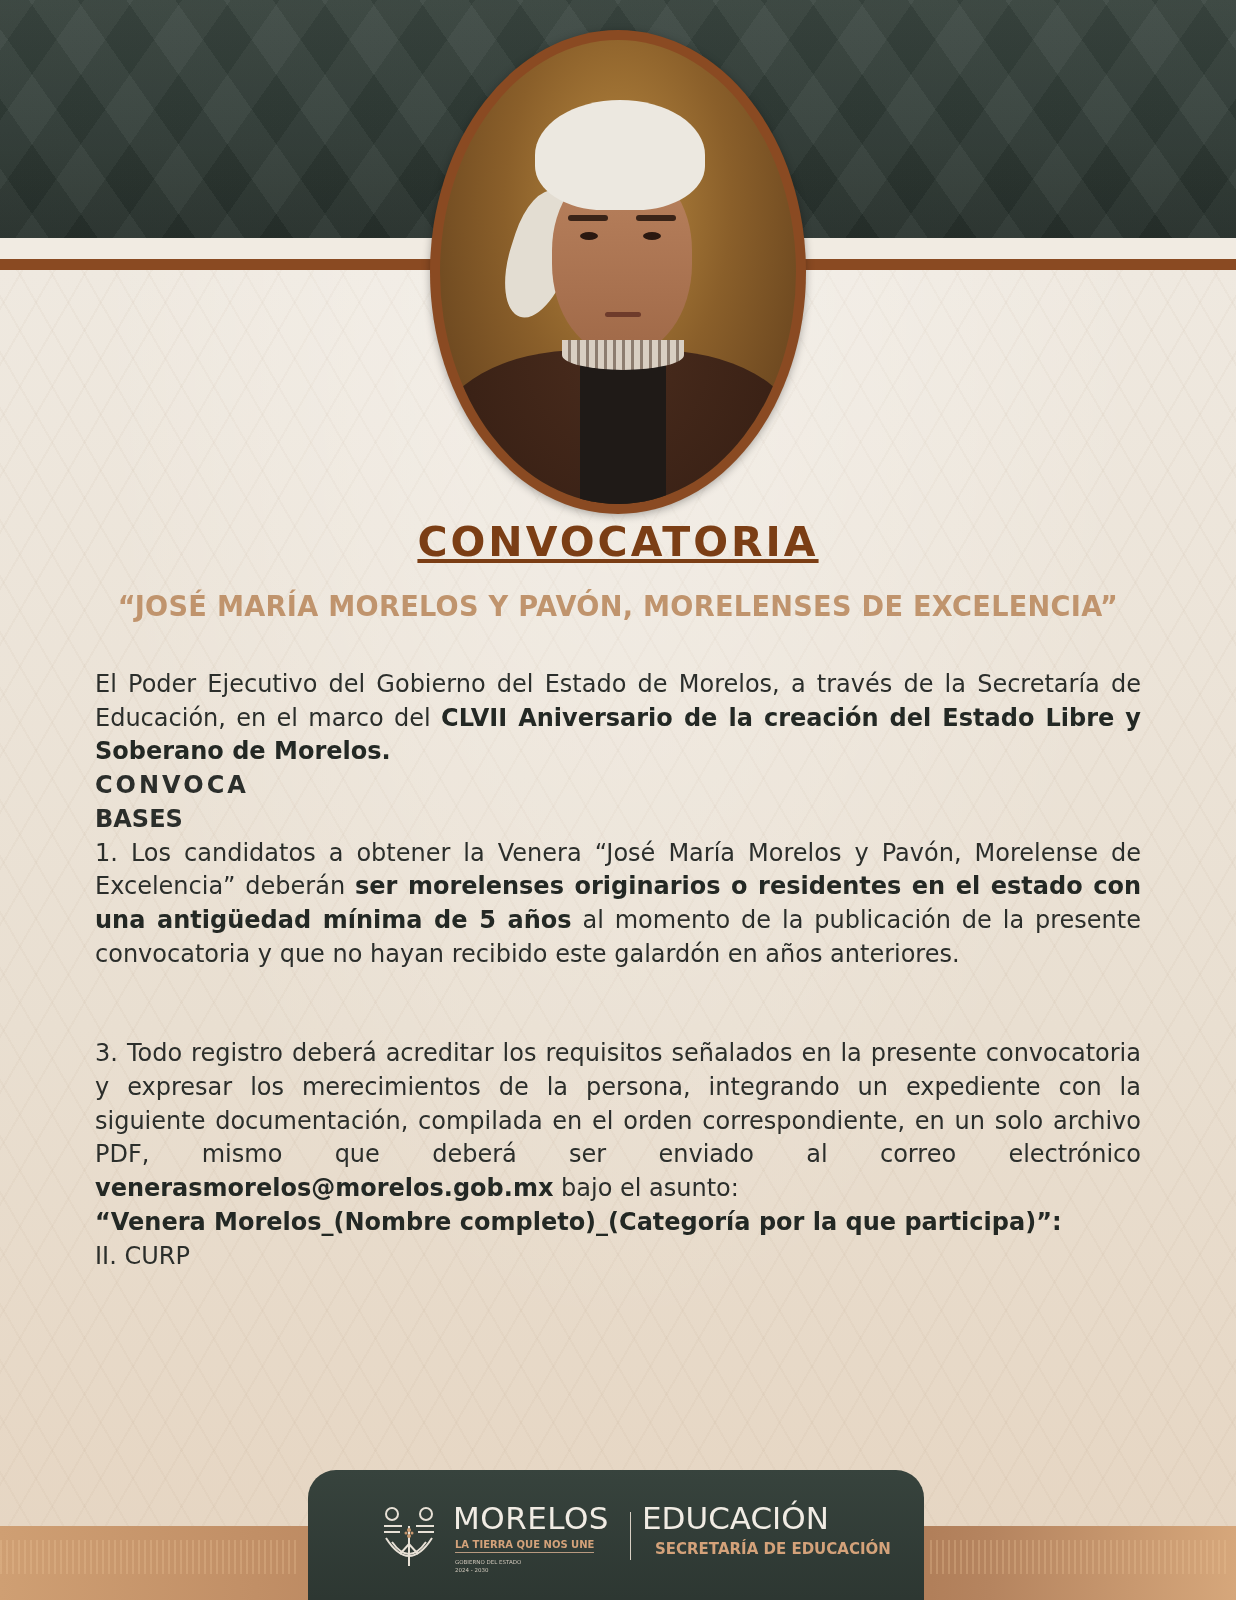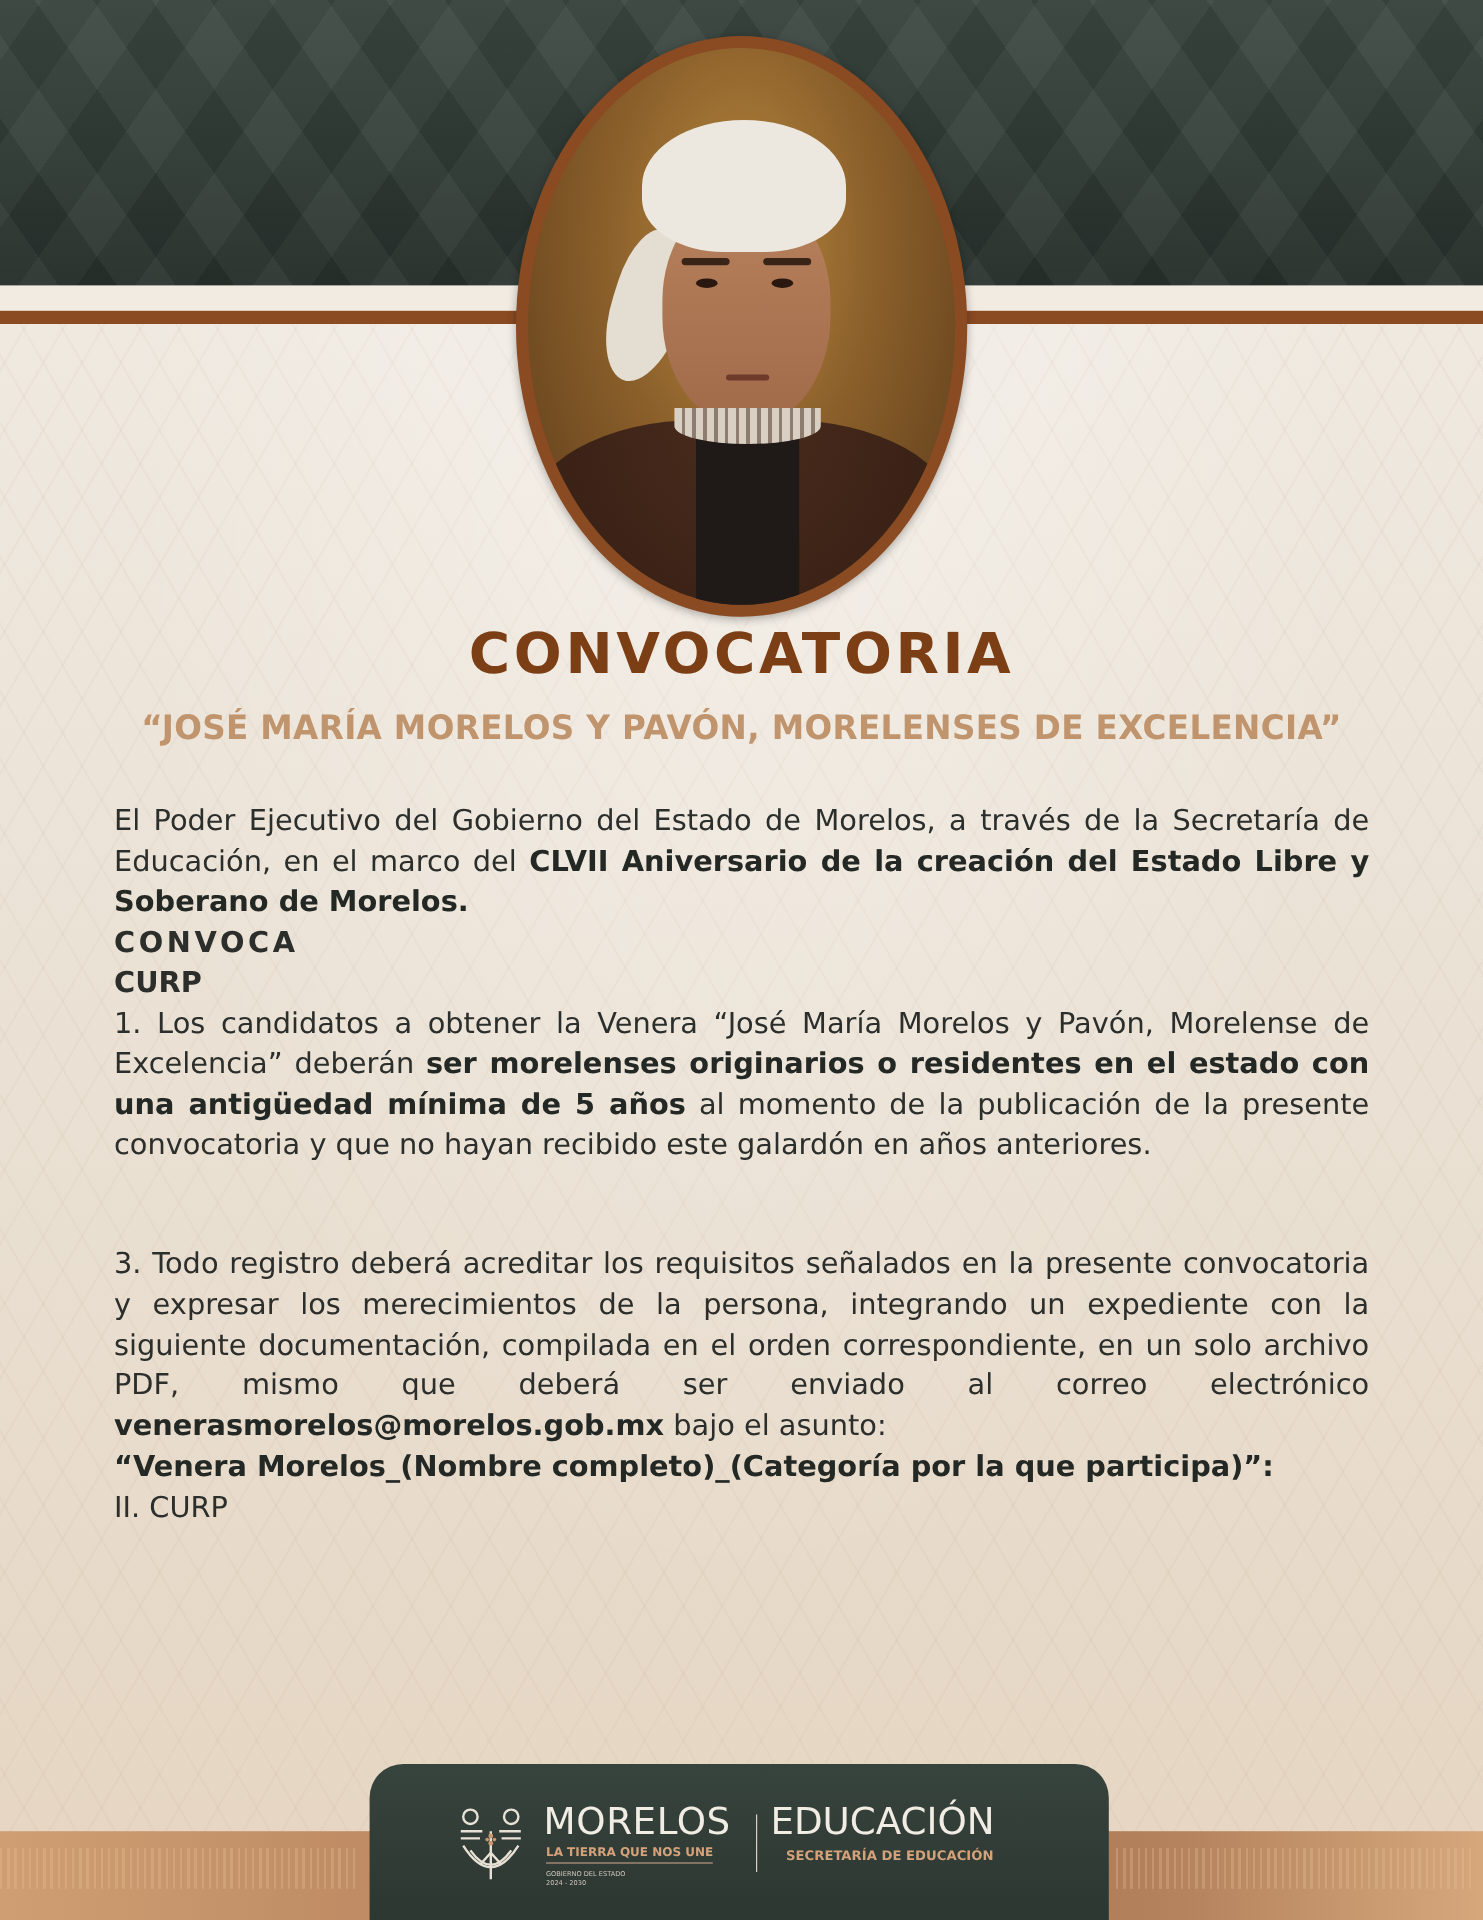--- a/index.html
+++ b/index.html
@@ -33,22 +33,22 @@
   .portrait .eye { position:absolute; top:192px; width:18px; height:8px; background:#2a1810; border-radius:50%; }
   .portrait .mouth { position:absolute; left:165px; top:272px; width:36px; height:5px; background:#6e3b2b; border-radius:3px; }
   .portrait .collar { position:absolute; left:122px; top:300px; width:122px; height:30px;
     border-radius:0 0 50% 50%; background:repeating-linear-gradient(90deg,#d9cfc2 0 6px,#8d7d6f 6px 9px); }
   .portrait .coat { position:absolute; left:0; top:310px; width:356px; height:200px;
     background:radial-gradient(ellipse at 50% 0%, #4a2c1d 0%, #3b2216 60%, #2a1810 100%);
     border-radius:40% 40% 0 0; }
   .portrait .shirt { position:absolute; left:140px; top:325px; width:86px; height:160px; background:#1f1a17; }
 
   .title { position:absolute; left:0; top:518px; width:1236px; text-align:center;
-    font-family:"DejaVu Sans", sans-serif; font-weight:bold; font-size:47px; letter-spacing:3px;
-    color:#7b3e15; }
+    font-family:"DejaVu Sans", sans-serif; font-weight:bold; font-size:41px; letter-spacing:3px;
+    color:#7b3e15;text-decoration:underline; }
   .subtitle { position:absolute; left:0; top:590px; width:1236px; text-align:center;
     font-family:"DejaVu Sans", sans-serif; font-weight:bold; font-size:28px; letter-spacing:0.3px;
     color:#c0946d; transform:scaleX(0.97); transform-origin:center; }
 
   .body { position:absolute; left:95px; top:668px; width:1046px; color:#2b2e2b;
     font-family:"DejaVu Sans", sans-serif; font-size:24px; line-height:33.7px; }
   .body p { margin:0; text-align:justify; }
   .body b { font-weight:bold; color:#232824; }
   .center-head { text-align:left; font-weight:bold; }
   .convoca { letter-spacing:3px; }
@@ -63,21 +63,21 @@
   .footer-panel { position:absolute; left:308px; top:1470px; width:616px; height:140px;
     border-radius:28px 28px 0 0; background:linear-gradient(180deg,#37433d,#2c3631); }
   .emblem { position:absolute; left:70px; top:34px; width:62px; height:66px; }
   .morelos-word { position:absolute; left:145px; top:30px; color:#f1ece4; font-family:"DejaVu Sans", sans-serif;
     font-size:31px; letter-spacing:0.5px; }
   .tagline { position:absolute; left:147px; top:69px; color:#d4a27a; font-family:"DejaVu Sans", sans-serif;
     font-size:10px; font-weight:bold; border-bottom:1px solid #b89a80; padding-bottom:2px; }
   .gov { position:absolute; left:147px; top:88px; color:#cfc7bb; font-family:"DejaVu Sans", sans-serif; font-size:5.5px; line-height:8px; }
   .divider { position:absolute; left:322px; top:42px; width:1px; height:48px; background:#d9d0c4; }
   .edu-word { position:absolute; left:334px; top:30px; color:#f1ece4; font-family:"DejaVu Sans", sans-serif; font-size:31px; }
-  .edu-sub { position:absolute; left:347px; top:70px; color:#d4a27a; font-family:"DejaVu Sans", sans-serif; font-size:11px; font-weight:bold;text-align:center; }
+  .edu-sub { position:absolute; left:347px; top:70px; color:#d4a27a; font-family:"DejaVu Sans", sans-serif; font-size:15px; font-weight:bold;text-align:center; }
 </style>
 </head>
 <body>
 
 <div class="top-band"></div>
 <div class="top-light"></div>
 <div class="rule"></div>
 <div class="paper"></div>
 
 <div class="portrait-frame">
@@ -95,21 +95,21 @@
     <div class="collar"></div>
   </div>
 </div>
 
 <div class="title">CONVOCATORIA</div>
 <div class="subtitle">“JOSÉ MARÍA MORELOS Y PAVÓN, MORELENSES DE EXCELENCIA”</div>
 
 <div class="body">
   <p><span>El Poder Ejecutivo del Gobierno del Estado de Morelos, a través de la Secretaría de Educación, en el marco del </span><b>CLVII Aniversario de la creación del Estado Libre y Soberano de Morelos.</b></p>
   <p class="center-head convoca">CONVOCA</p>
-  <p class="center-head">CURP</p>
+  <p class="center-head">BASES</p>
   <p><span>1. Los candidatos a obtener la Venera “José María Morelos y Pavón, Morelense de Excelencia” deberán </span><b>ser morelenses originarios o residentes en el estado con una antigüedad mínima de 5 años</b><span> al momento de la publicación de la presente convocatoria y que no hayan recibido este galardón en años anteriores.</span></p>
   <div class="gap"></div>
   <div class="gap"></div>
   <p><span>3. Todo registro deberá acreditar los requisitos señalados en la presente convocatoria y expresar los merecimientos de la persona, integrando un expediente con la siguiente documentación, compilada en el orden correspondiente, en un solo archivo PDF, mismo que deberá ser enviado al correo electrónico </span><b>venerasmorelos@morelos.gob.mx</b><span> bajo el asunto:</span></p>
   <p><b>“Venera Morelos_(Nombre completo)_(Categoría por la que participa)”:</b></p>
   <p>II. CURP</p>
 </div>
 
 <div class="footer-strip"></div>
 <div class="footer-pattern" style="left:0;"></div>

